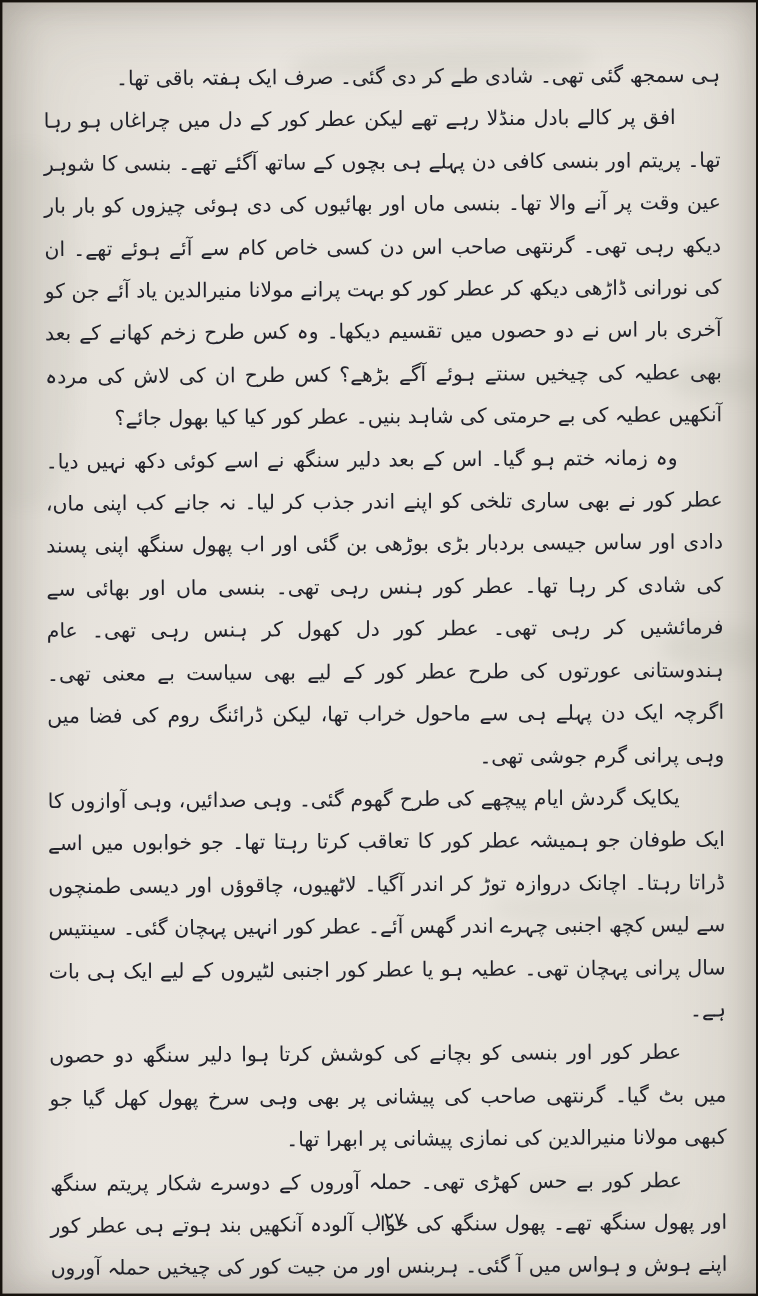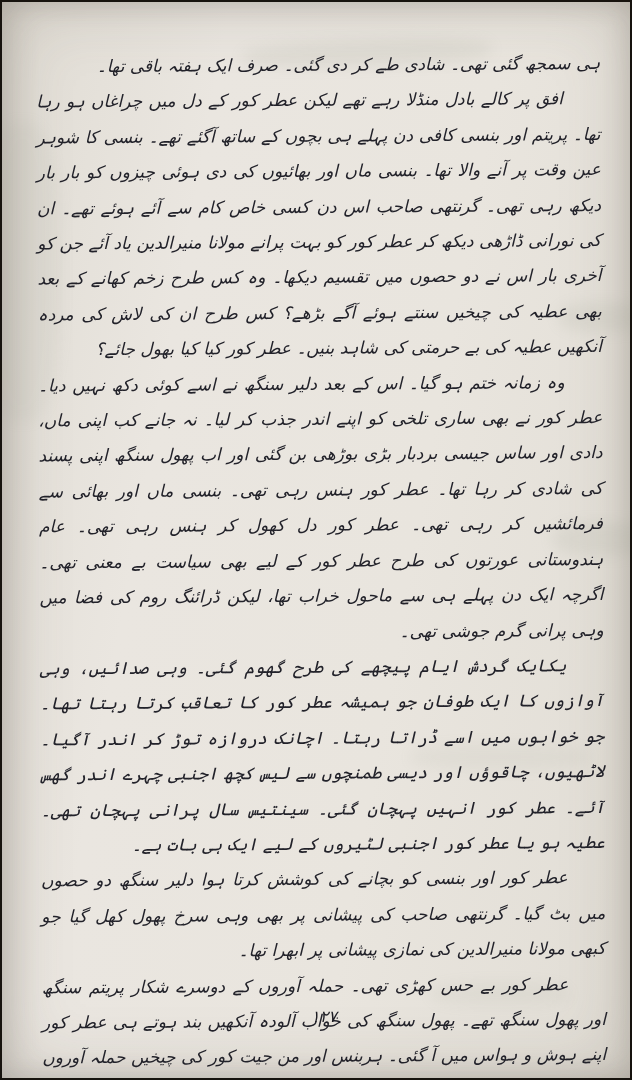--- a/index.html
+++ b/index.html
@@ -16,21 +16,20 @@
     width: 628px;
     height: 1076px;
     border: 2px solid #17130e;
     background:
       linear-gradient(100deg, #e0dcd4 0%, #eae6e0 28%, #e9e5de 62%, #e1ddd5 100%);
     box-shadow:
       inset 0 0 70px rgba(92, 82, 70, 0.22),
       inset 12px 0 28px rgba(80, 72, 62, 0.14),
       inset -8px 0 22px rgba(80, 72, 62, 0.10);
     overflow: hidden;
-    font-style: italic;
   }
   
   .ghost {
     position: absolute;
     pointer-events: none;
     filter: blur(7px);
     opacity: 0.12;
     background: #8e9383;
     border-radius: 40%;
   }

